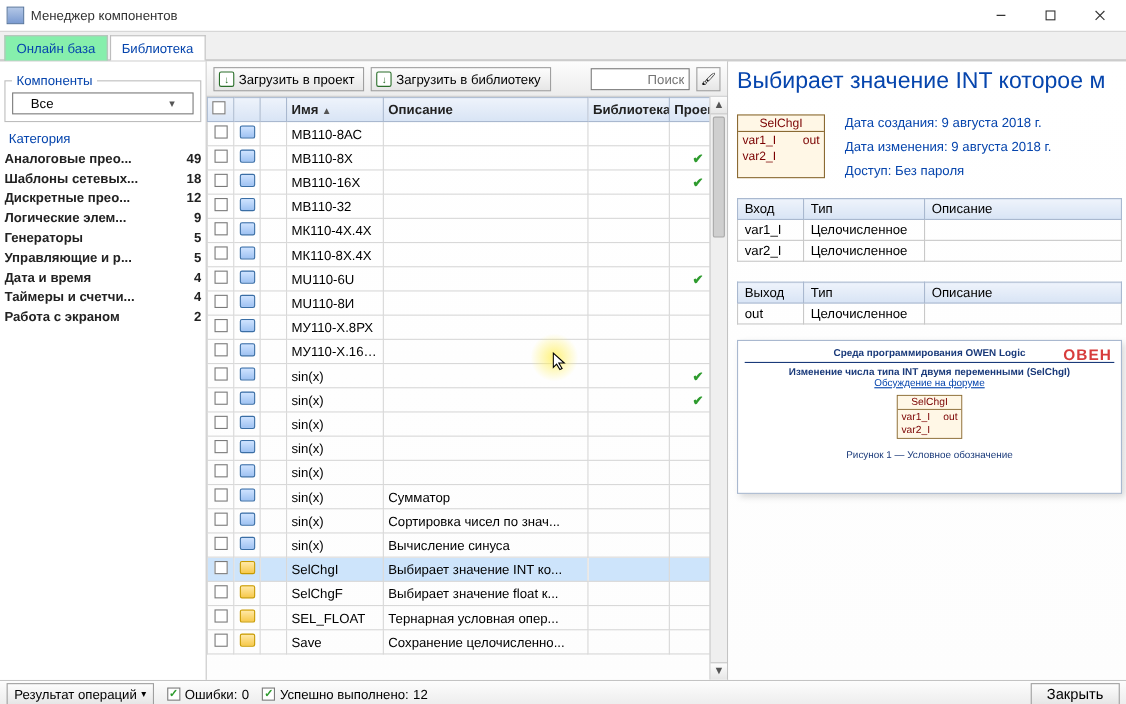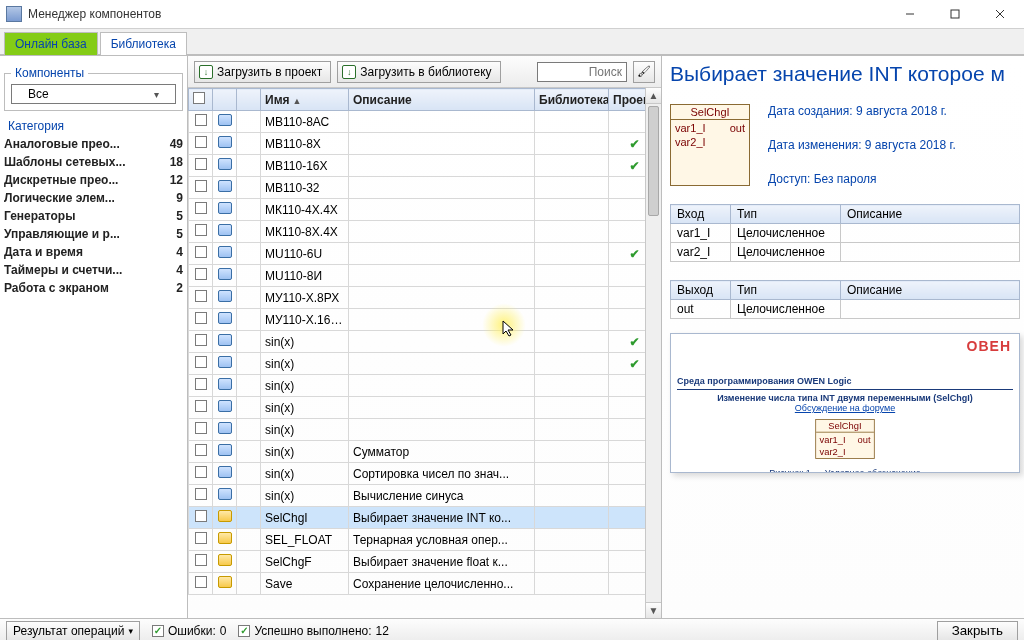--- a/index.html
+++ b/index.html
@@ -37,21 +37,21 @@
     padding: 4px 10px;
     font-size: 12px;
     color: #0645AD;
     background: #fff;
     border:1px solid #bdbdbd;
     border-bottom: none;
     margin-right: 2px;
     position: relative;
     top: 1px;
   }
-  .tab.inactive { background: #84cc16; }
+  .tab.inactive { background: #86efac; }
 
   .main {
     display: flex;
     height: calc(100% - 28px - 1px - 24px - 24px);
     border-top: 1px solid #bdbdbd;
   }
   
   .sidebar {
     width: 188px;
     background: #fff;
@@ -167,21 +167,21 @@
   .meta-row { display:flex; margin-top:18px; gap:18px; }
   .fb-symbol {
     width:80px;
     border:1px solid #8a6a33;
     font-size:11px;
     background:#fff7e6;
   }
   .fb-title { border-bottom:1px solid #8a6a33;text-align:center;padding:1px 0;color:#7a0000;font-size:11px; }
   .fb-ports { display:flex; justify-content:space-between; padding:2px 4px;font-size:11px;color:#7a0000; }
   .fb-ports .col { display:flex;flex-direction:column;gap:2px; }
-  .meta-lines { font-size:12px; color:#0645AD; display:flex;flex-direction:column;gap:20px; white-space:nowrap; overflow:hidden; }
+  .meta-lines { font-size:12px; color:#0645AD; display:flex;flex-direction:column;gap:8px; white-space:nowrap; overflow:hidden; }
   .io-table {
     margin-top:18px;
     border-collapse:collapse;
     width:350px;
     font-size:12px;
   }
   .io-table th { background:linear-gradient(#eef3fb,#d8e4f5); border:1px solid #a9b8cf; font-weight:normal; text-align:left; padding:2px 6px; }
   .io-table td { border:1px solid #c8c8c8; padding:2px 6px; }
   .doc-preview {
     margin-top:14px;
@@ -525,31 +525,31 @@
               <td class="icon-cell"></td>
               <td>SelChgI</td>
               <td>Выбирает значение INT ко...</td>
               <td></td>
               <td></td>
             </tr>
             <tr>
               <td class="icon-cell"><span class="chk"></span></td>
               <td class="icon-cell"><span class="icon-block"></span></td>
               <td class="icon-cell"></td>
+              <td>SelChgF</td>
+              <td>Выбирает значение float к...</td>
+              <td></td>
+              <td></td>
+            </tr>
+            <tr>
+              <td class="icon-cell"><span class="chk"></span></td>
+              <td class="icon-cell"><span class="icon-block"></span></td>
+              <td class="icon-cell"></td>
               <td>SEL_FLOAT</td>
               <td>Тернарная условная опер...</td>
-              <td></td>
-              <td></td>
-            </tr>
-            <tr>
-              <td class="icon-cell"><span class="chk"></span></td>
-              <td class="icon-cell"><span class="icon-block"></span></td>
-              <td class="icon-cell"></td>
-              <td>SelChgF</td>
-              <td>Выбирает значение float к...</td>
               <td></td>
               <td></td>
             </tr>
             <tr>
               <td class="icon-cell"><span class="chk"></span></td>
               <td class="icon-cell"><span class="icon-block"></span></td>
               <td class="icon-cell"></td>
               <td>Save</td>
               <td>Сохранение целочисленно...</td>
               <td></td>
@@ -626,21 +626,21 @@
           <tr>
             <td>out</td>
             <td>Целочисленное</td>
             <td></td>
           </tr>
         </tbody>
     </table>
 
     <div class="doc-preview">
       <span class="logo">ОВЕН</span>
-      <div style="text-align:left;font-weight:bold;margin-top:36px;">Среда программирования OWEN Logic</div>
+      <div style="text-align:center;font-weight:bold;">Среда программирования OWEN Logic</div>
       <hr>
       <div class="subt">Изменение числа типа INT двумя переменными (SelChgI)</div>
       <div class="link">Обсуждение на форуме</div>
       <div class="fb-symbol mini-symbol" style="transform:scale(0.85);transform-origin:top center;">
         <div class="fb-title">SelChgI</div>
         <div class="fb-ports">
           <div class="col">
             <span>var1_I</span>
             <span>var2_I</span>
           </div>

